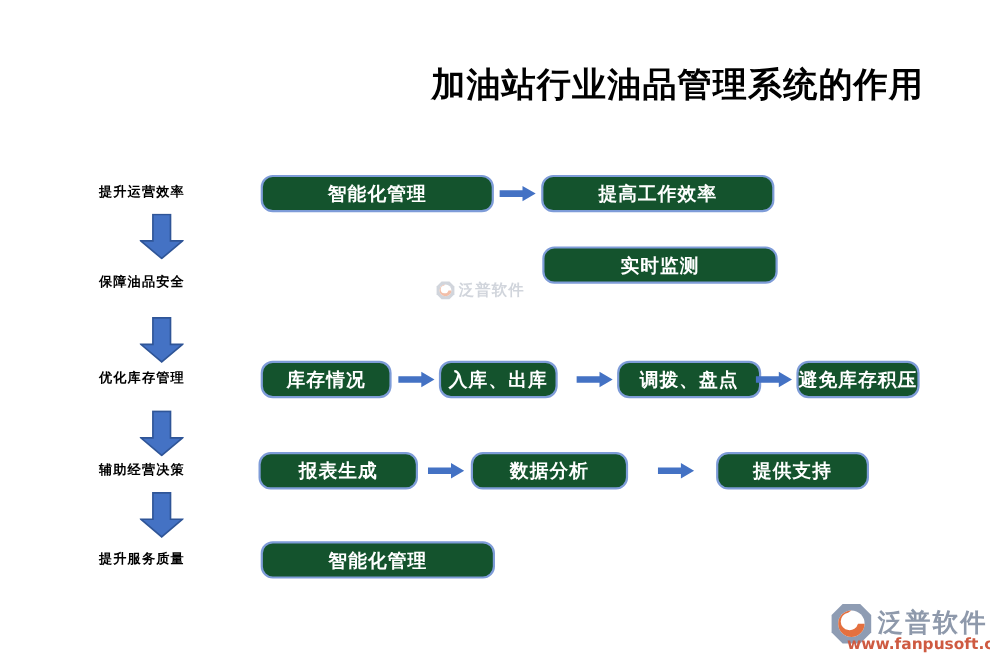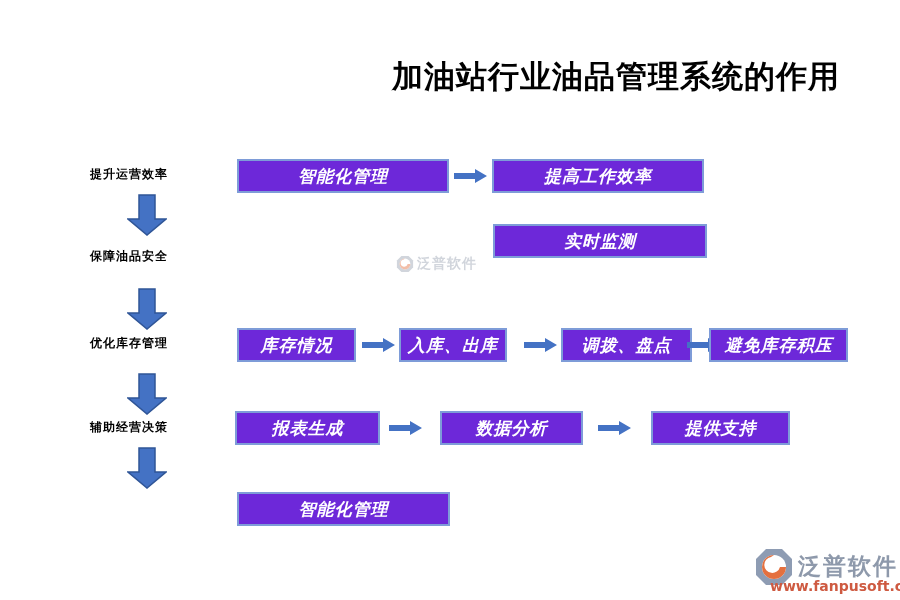--- a/index.html
+++ b/index.html
@@ -2,24 +2,24 @@
 <html><head>
 <meta charset="utf-8">
 <style>
   html,body{margin:0;padding:0;background:#fff;}
   #page{position:relative;width:900px;height:600px;background:#ffffff;overflow:hidden;
         font-family:"DejaVu Sans","Liberation Sans",sans-serif;}
   .title{position:absolute;left:0;top:56px;width:840px;text-align:right;
          font-size:31px;font-weight:bold;color:#000;letter-spacing:1px;}
   .row-label{position:absolute;font-size:12px;font-weight:bold;color:#000;
              letter-spacing:1px;white-space:nowrap;}
-  .box{position:absolute;height:34px;box-sizing:border-box;background:#6d28d9;
-       border:2px solid #7E9CD8;border-radius:0;color:#fff;font-weight:bold;
+  .box{position:absolute;height:34px;box-sizing:border-box;background:#14532d;
+       border:2px solid #7E9CD8;border-radius:11px;color:#fff;font-weight:bold;
        font-size:17px;display:flex;align-items:center;justify-content:center;
-       letter-spacing:1px;white-space:nowrap;font-style:italic;}
+       letter-spacing:1px;white-space:nowrap;}
   .arrow{position:absolute;line-height:0;}
   .wm-center{position:absolute;left:396px;top:255px;display:flex;align-items:center;
              gap:3px;opacity:0.45;z-index:5;}
   .wm-center .wm-text{font-size:14px;color:#9AA3B2;font-weight:bold;letter-spacing:1px;}
   .wm-br-logo{position:absolute;left:754px;top:547px;line-height:0;}
   .wm-br-brand{position:absolute;left:798px;top:551px;font-size:23px;color:#8E99AB;
                font-weight:bold;letter-spacing:2px;white-space:nowrap;}
   .wm-br-url{position:absolute;left:770px;top:578px;font-size:14px;color:#CE5A41;
              font-weight:bold;white-space:nowrap;}
 </style>
@@ -77,49 +77,50 @@
     <svg width="34" height="16" viewBox="0 0 34 16">
         <polygon points="0,5 21,5 21,1 33,8 21,15 21,11 0,11" fill="#4472C4"></polygon>
       </svg>
   </span>
   <div class="box" style="left:561px;top:328px;width:131px;">调拨、盘点</div>
   <span class="arrow" style="left:687px;top:337px;">
     <svg width="34" height="16" viewBox="0 0 34 16">
         <polygon points="0,5 21,5 21,1 33,8 21,15 21,11 0,11" fill="#4472C4"></polygon>
       </svg>
   </span>
-  <div class="box" style="left:709px;top:328px;width:139px;">避免库存积压</div>
+  <div class="box" style="left:724px;top:328px;width:112px;">避免库存积压</div>
 
   <span class="arrow" style="left:127px;top:373px;">
     <svg width="40" height="42" viewBox="0 0 40 42">
         <polygon points="12,1 28,1 28,25 39,25 20,41 1,25 12,25" fill="#4472C4" stroke="#2F5597" stroke-width="1.5"></polygon>
       </svg>
   </span>
 
   <div class="row-label" style="left:90px;top:419px;">辅助经营决策</div>
   <div class="box" style="left:235px;top:411px;width:145px;">报表生成</div>
   <span class="arrow" style="left:389px;top:420px;">
     <svg width="34" height="16" viewBox="0 0 34 16">
         <polygon points="0,5 21,5 21,1 33,8 21,15 21,11 0,11" fill="#4472C4"></polygon>
       </svg>
   </span>
-  <div class="box" style="left:440px;top:411px;width:143px;">数据分析</div>
+  <div class="box" style="left:428px;top:411px;width:143px;">数据分析</div>
   <span class="arrow" style="left:598px;top:420px;">
     <svg width="34" height="16" viewBox="0 0 34 16">
         <polygon points="0,5 21,5 21,1 33,8 21,15 21,11 0,11" fill="#4472C4"></polygon>
       </svg>
   </span>
   <div class="box" style="left:651px;top:411px;width:139px;">提供支持</div>
 
   <span class="arrow" style="left:127px;top:447px;">
     <svg width="40" height="42" viewBox="0 0 40 42">
         <polygon points="12,1 28,1 28,25 39,25 20,41 1,25 12,25" fill="#4472C4" stroke="#2F5597" stroke-width="1.5"></polygon>
       </svg>
   </span>
 
+  <div class="row-label" style="left:90px;top:500px;">提升服务质量</div>
   <div class="box" style="left:237px;top:492px;width:213px;">智能化管理</div>
 
   <span class="wm-br-logo">
     <svg width="40" height="40" viewBox="0 0 40 40">
       <polygon points="12,2 28,2 38,12 38,28 28,38 12,38 2,28 2,12" fill="#8E9CB3"></polygon>
       <circle cx="20" cy="20" r="12" fill="#fff"></circle>
       <path d="M20 8 a12 12 0 1 0 12 12 l-6 0 a8 8 0 1 1 -9 -10 z" fill="#E4703F"></path>
     </svg>
   </span>
   <div class="wm-br-brand">泛普软件</div>

